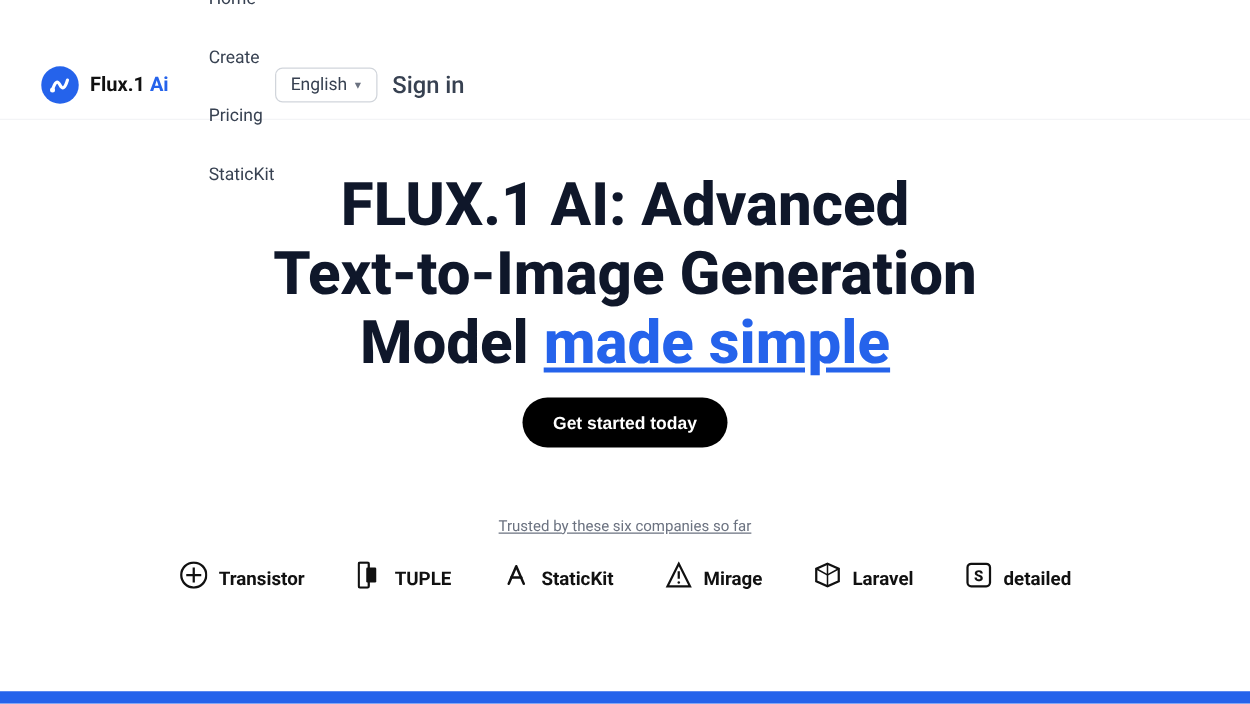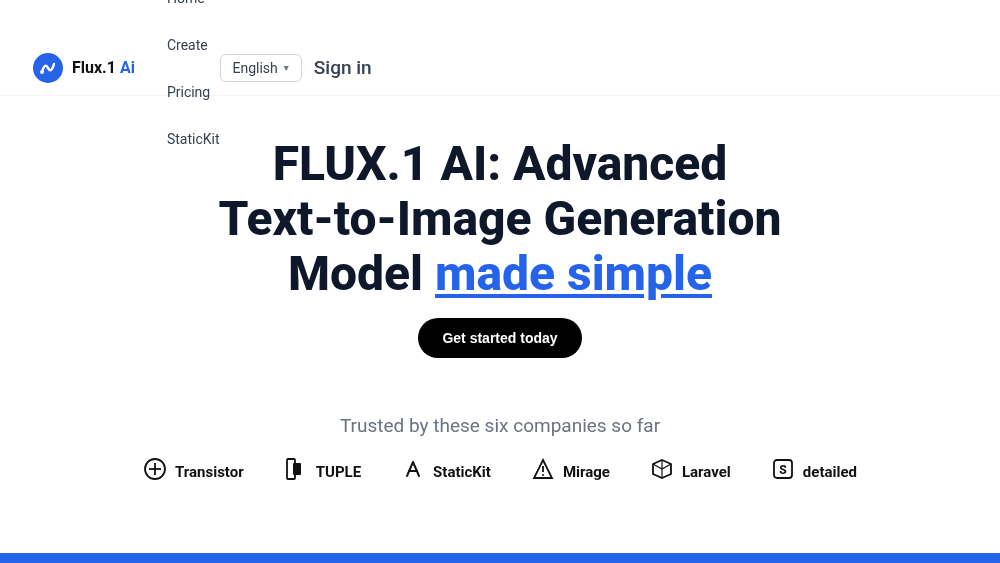--- a/index.html
+++ b/index.html
@@ -123,23 +123,24 @@
     }
 
     
     .trusted-section {
       display: flex;
       flex-direction: column;
       align-items: center;
       margin-top: 36px;
     }
     .trusted-label {
-      font-size: 19px;
+      font-size: 12px;
       color: #6b7280;
       margin-bottom: 20px;
+      text-decoration: underline;
     }
     .trusted-logos {
       display: flex;
       align-items: center;
       gap: 40px;
     }
     .company-logo {
       display: flex;
       align-items: flex-end;
       gap: 8px;

